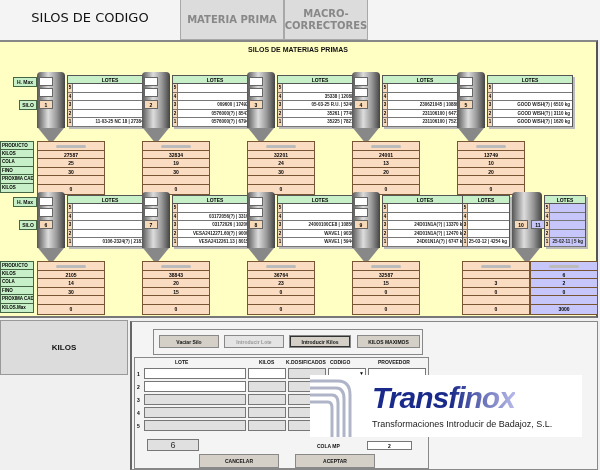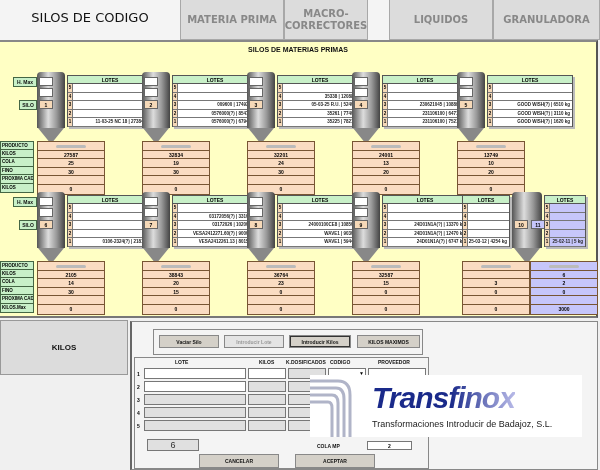--- a/index.html
+++ b/index.html
@@ -49,22 +49,20 @@
   .counter { position: absolute; left: 15px; top: 117px; width: 52px; height: 12px; background: #e0e0e0; border: 1px solid #777; font-size: 9px; text-align: center; line-height: 11px; color: #333; }
 </style>
 </head>
 <body>
 
 <div class="tabs">
   <div class="tab-main">SILOS DE CODIGO</div>
   <div class="tab" style="left:180px;width:104px;">MATERIA PRIMA</div>
   <div class="tab" style="left:284px;width:84px;white-space:pre;">MACRO-
 CORRECTORES</div>
-  <div class="tab" style="left:389px;width:104px;">LIQUIDOS</div>
-  <div class="tab" style="left:493px;width:107px;">GRANULADORA</div>
 </div>
 
 <div class="main">
   <div class="main-title">SILOS DE MATERIAS PRIMAS</div>
   <div id="silo-container">
       <div class="lbl-green" style="left: 13px; top: 35px; width: 24px;">H. Max</div>
       <div class="lbl-green" style="left: 19px; top: 58px; width: 18px;">SILO</div>
       <div class="info-labels" style="top: 99px;">
         <div>PRODUCTO</div>
         <div>KILOS</div>

